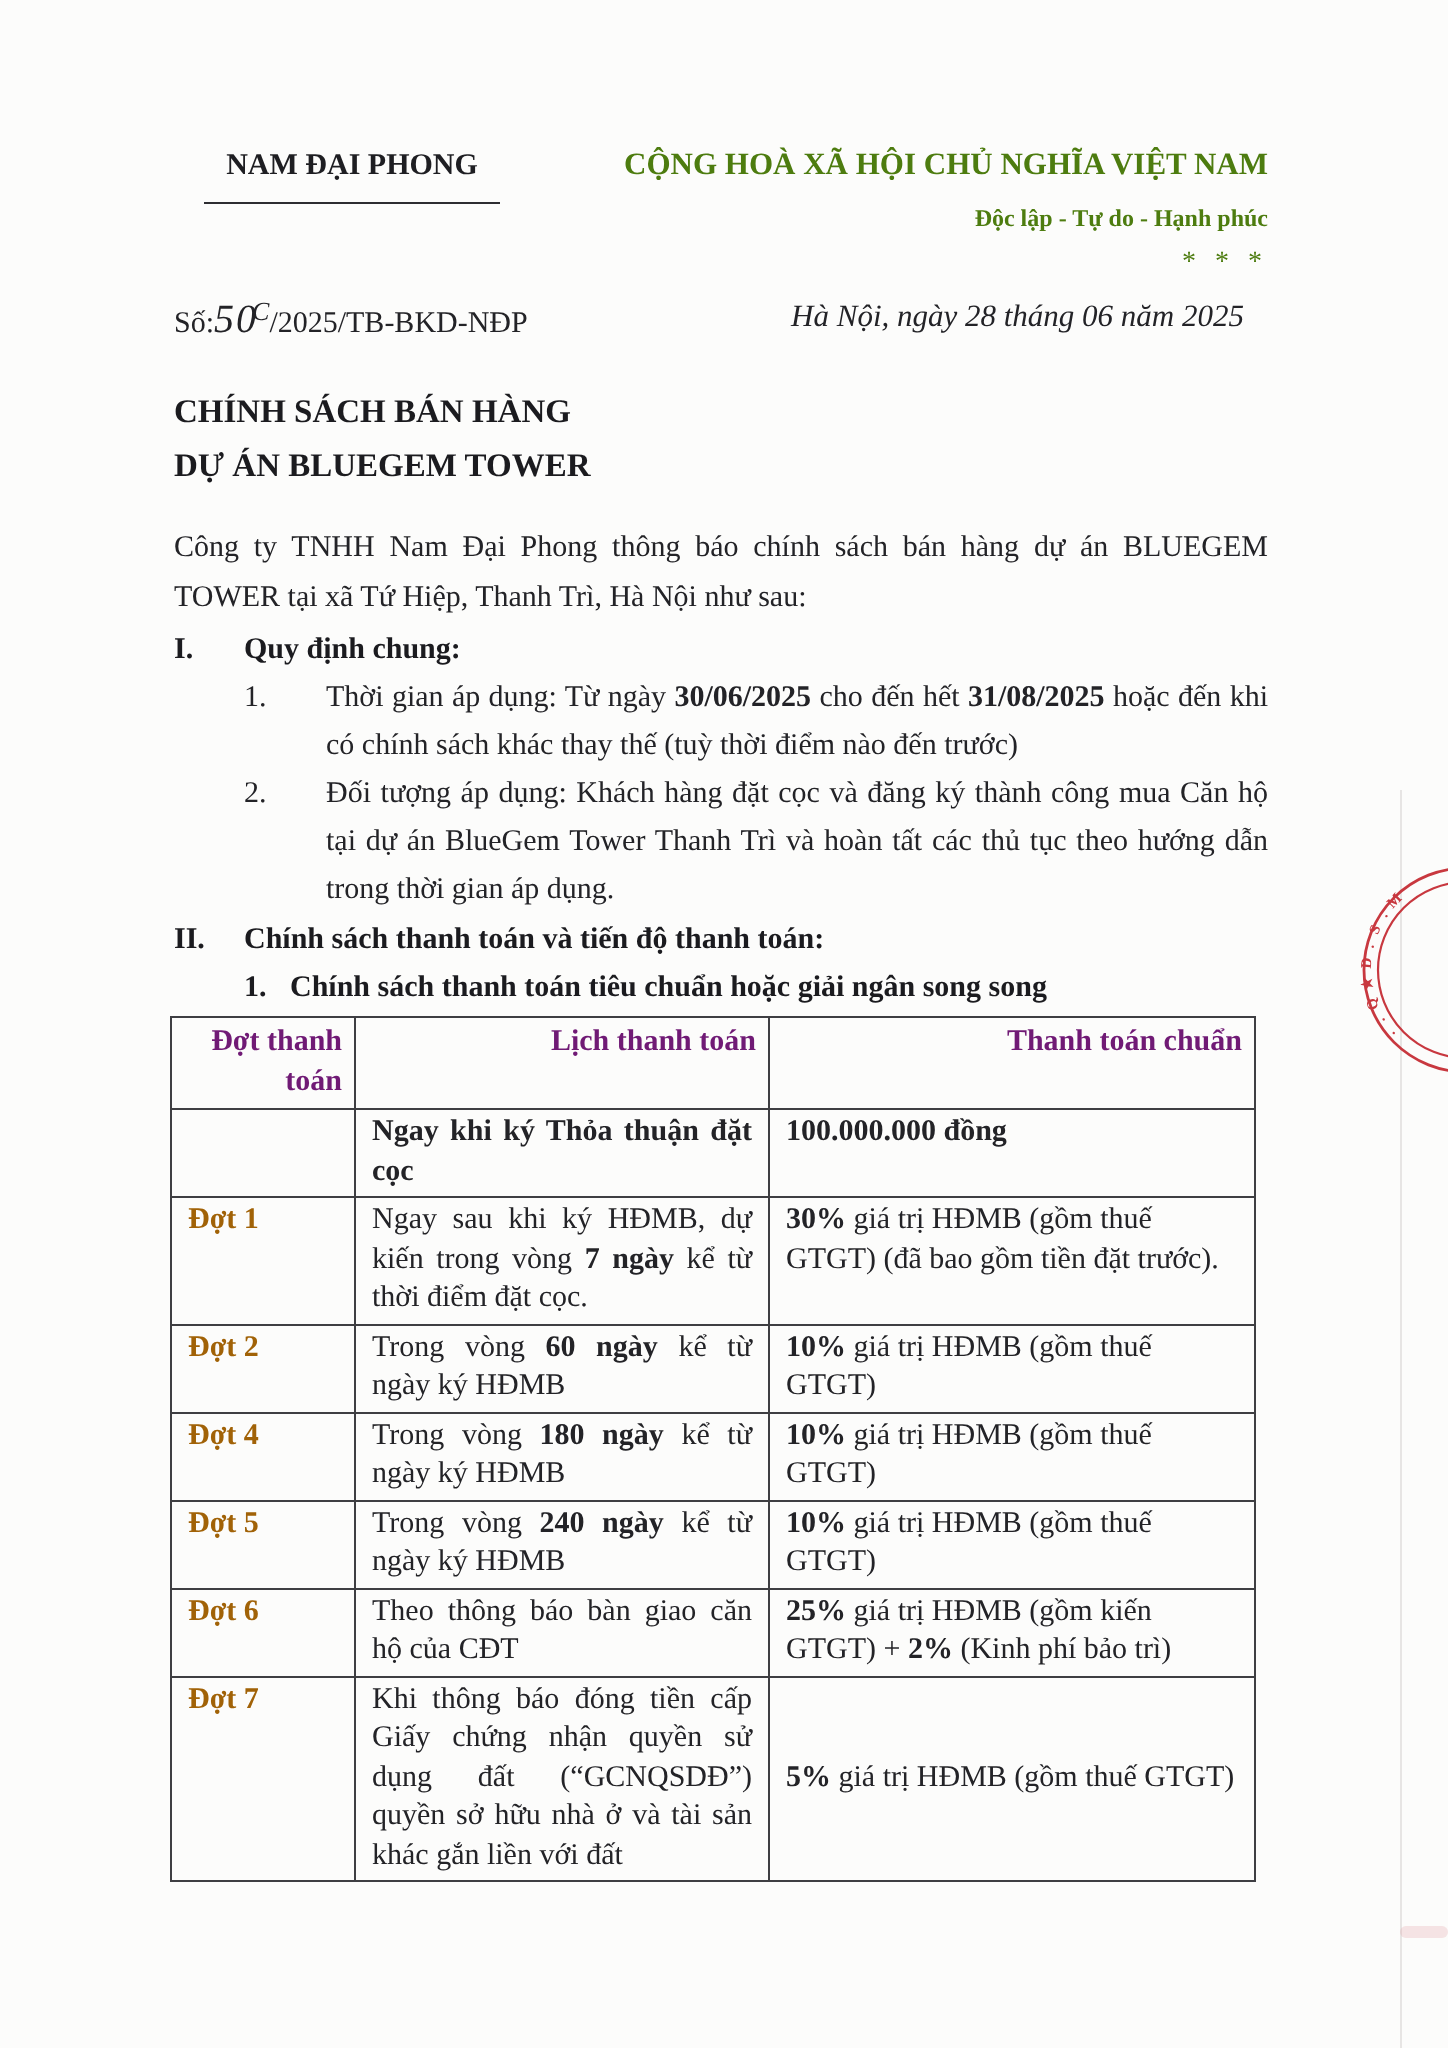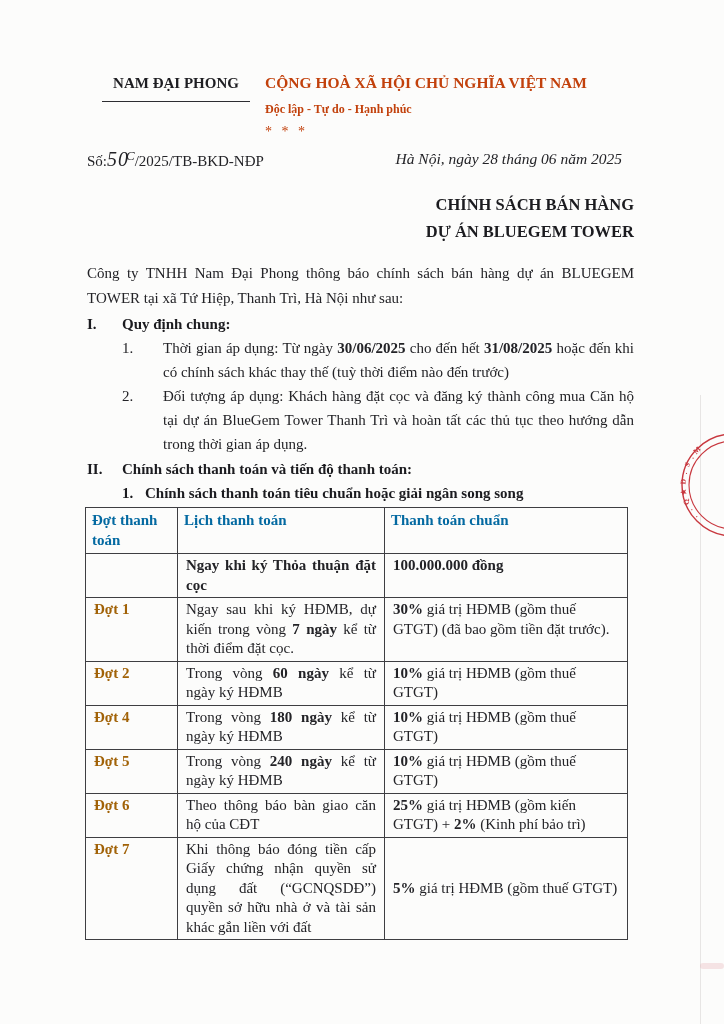--- a/index.html
+++ b/index.html
@@ -9,46 +9,46 @@
     font-family:"Liberation Serif","DejaVu Serif",serif;
     font-size:15px; line-height:24px;
   }
   .content { padding:70px 90px 0 87px; }
   .b { font-weight:bold; }
 
   
   .head-row { display:flex; }
   .org { width:178px; text-align:center; font-weight:bold; font-size:15px; line-height:26px; color:#1e1e22; }
   .org-rule { width:148px; border-top:1.5px solid #2d2d31; margin:5px auto 0; }
-  .motto { flex:1; text-align:left; line-height:26px; color:#c2410c; }
+  .motto { flex:1; text-align:right; line-height:26px; color:#4d7c0f; }
   .motto-l1 { font-weight:bold; font-size:15.5px; }
   .motto-l2 { font-weight:bold; font-size:12px; }
   .stars { font-size:14px; letter-spacing:3px; line-height:20px; }
 
   .doc-line { display:flex; justify-content:space-between; margin-top:2px; align-items:center; }
   .doc-num { font-size:15px; }
   .hand { font-style:italic; font-size:20px; letter-spacing:1px; }
   .hand-sup { font-style:italic; font-size:13px; vertical-align:super; margin-left:-3px; }
   .date { font-style:italic; padding-right:12px; font-size:15.5px; }
 
-  .title { text-align:right; margin-top:18px; font-weight:bold; font-size:16.5px; line-height:27px; color:#1b1b1f; }
+  .title { text-align:left; margin-top:18px; font-weight:bold; font-size:16.5px; line-height:27px; color:#1b1b1f; }
 
   .intro { margin:16px 0 0 0; text-align:justify; line-height:25px; }
 
   .sec { display:flex; margin-top:1px; font-weight:bold; color:#1b1b1f; }
   .roman { width:35px; flex:none; }
   .item { display:flex; padding-left:35px; line-height:24px; }
   .inum { width:23px; flex:none; }
   .itext { flex:1; text-align:justify;margin-left:18px; }
   .sub { display:flex; padding-left:35px; font-weight:bold; line-height:21px; margin-top:2px; color:#1b1b1f; }
 
   
   table.pay { border-collapse:collapse; margin-left:-2px; width:542px; margin-top:3px; table-layout:fixed; }
   .pay th, .pay td { border:1px solid #3e3e42; padding:2px 8px; vertical-align:top; line-height:19.5px; font-size:15px; }
-  .pay th { text-align:left; font-weight:bold; padding:3px 6px; color:#0369a1;margin-top:32px; }
+  .pay th { text-align:right; font-weight:bold; padding:3px 6px; color:#701a75;margin-top:32px; }
   col.c1 { width:92px; } col.c2 { width:207px; } col.c3 { width:243px; }
   td.phase { font-weight:bold; color:#a16207; }
   td.schedule { text-align:justify; }
   tr:last-child td.payment { vertical-align:middle;border-radius:12px; }
 
   
   .edge-line { position:absolute; left:700px; top:395px; width:1px; height:629px; background:#e7e5e4; }
   .smudge { position:absolute; right:0; top:963px; width:24px; height:6px; background:rgba(225,140,145,0.22); border-radius:3px; }
   .stamp { position:absolute; right:0; top:423px; }
 </style>

